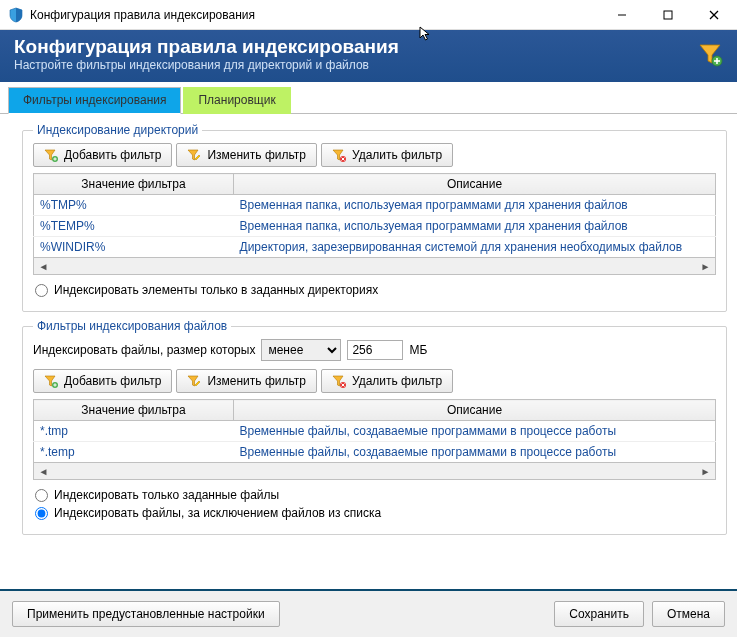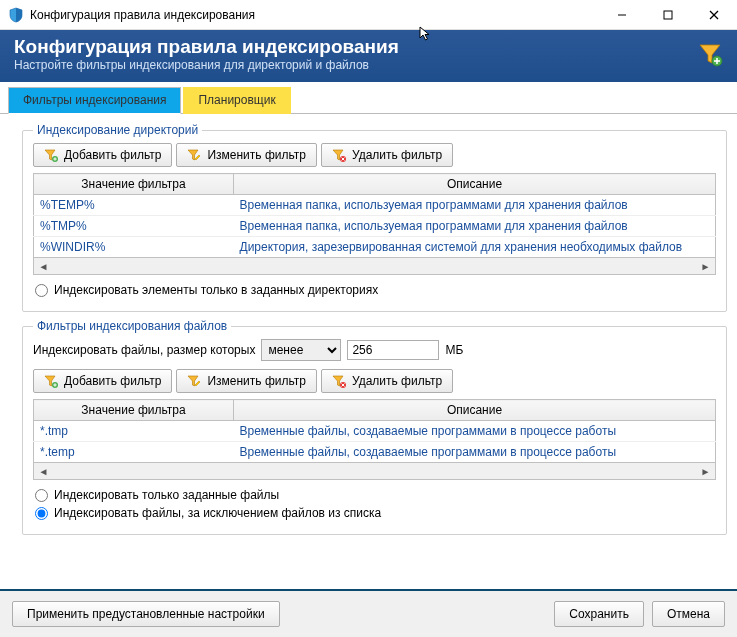--- a/index.html
+++ b/index.html
@@ -53,21 +53,21 @@
     margin-top: 4px;
     border-bottom: 1px solid #bcbcbc;
     background:#fff;
   }
   .tab {
     padding: 5px 14px 6px 14px;
     border: 1px solid transparent;
     border-bottom: none;
     position: relative;
     top: 1px;
-    background:#fde047;
+    background:#bef264;
     margin-right: 2px;
     color:#333;
   }
   .tab.active {
     background:#0ea5e9;
     border-color:#bcbcbc;
     border-bottom: 1px solid #fff;
   }
 
   
@@ -137,21 +137,21 @@
   .radio-row { display:flex; align-items:center; gap:6px; margin:4px 2px; }
   .radio-row input { margin:0; }
 
   .sizerow { display:flex; align-items:center; gap:6px; margin-bottom:8px; }
   .sizerow select {
     font-size:12px; padding:2px;
     width:80px;
     border:1px solid #adadad;
   }
   .sizerow input[type=text] {
-    width:92px; padding:2px 4px;
+    width:56px; padding:2px 4px;
     border:1px solid #adadad;
     font-size:12px;
   }
 
   
   .footer {
     position:absolute;
     left:0; right:0; bottom:0;
     height:48px;
     border-top:2px solid #0c4a6e;
@@ -267,25 +267,25 @@
           <col>
         </colgroup>
       <thead>
         <tr>
           <th>Значение фильтра</th>
           <th>Описание</th>
         </tr>
       </thead>
       <tbody>
         <tr>
+          <td>%TMP%</td>
+          <td class="desc">Временная папка, используемая программами для хранения файлов</td>
+        </tr>
+        <tr>
           <td>%TEMP%</td>
-          <td class="desc">Временная папка, используемая программами для хранения файлов</td>
-        </tr>
-        <tr>
-          <td>%TMP%</td>
           <td class="desc">Временная папка, используемая программами для хранения файлов</td>
         </tr>
         <tr>
           <td>%WINDIR%</td>
           <td class="desc">Директория, зарезервированная системой для хранения необходимых файлов</td>
         </tr>
       </tbody>
     </table>
     <div class="hscroll">
       <span class="arrow">◄</span>

